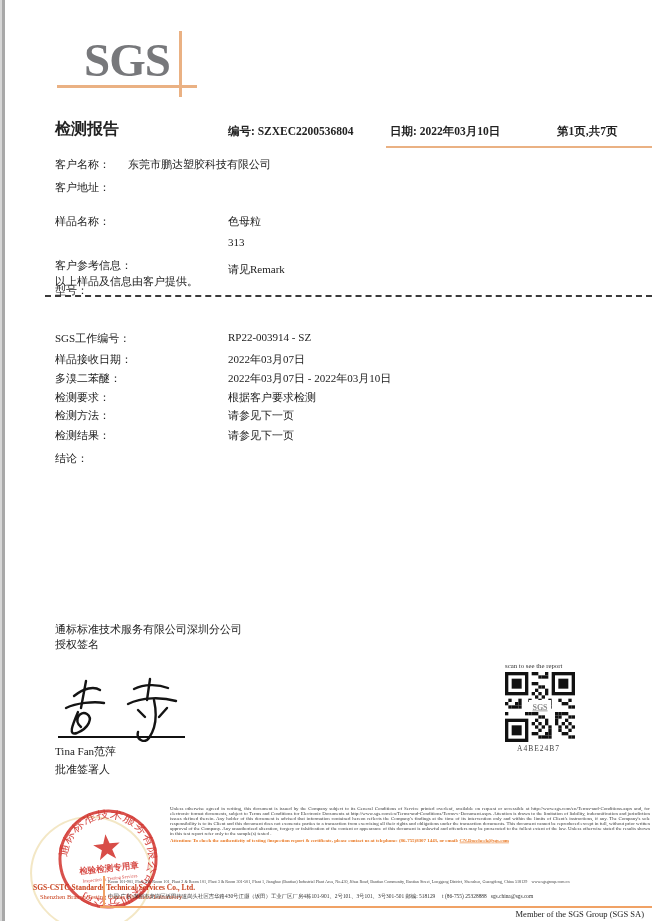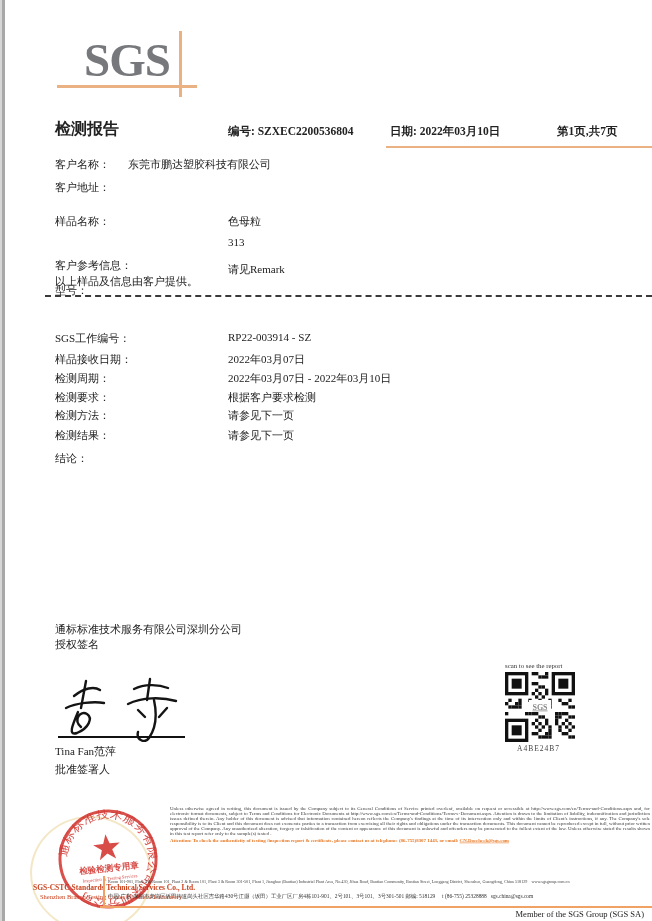--- a/index.html
+++ b/index.html
@@ -73,21 +73,21 @@
   <div class="abs lbl" style="left:55px;top:258px;">客户参考信息：</div>
   <div class="abs val" style="left:228px;top:262px;">请见Remark</div>
   <div class="abs lbl" style="left:55px;top:274px;">以上样品及信息由客户提供。</div>
 
   <div class="dashed" style="left:45px;top:295px;width:607px;"></div>
 
   <div class="abs lbl" style="left:55px;top:331px;">SGS工作编号：</div>
   <div class="abs val" style="left:228px;top:331px;">RP22-003914 - SZ</div>
   <div class="abs lbl" style="left:55px;top:352px;">样品接收日期：</div>
   <div class="abs val" style="left:228px;top:352px;">2022年03月07日</div>
-  <div class="abs lbl" style="left:55px;top:371px;">检测周期：</div>
+  <div class="abs lbl" style="left:55px;top:371px;">多溴二苯醚：</div>
   <div class="abs val" style="left:228px;top:371px;">2022年03月07日 - 2022年03月10日</div>
   <div class="abs lbl" style="left:55px;top:390px;">检测要求：</div>
   <div class="abs val" style="left:228px;top:390px;">根据客户要求检测</div>
   <div class="abs lbl" style="left:55px;top:408px;">检测方法：</div>
   <div class="abs val" style="left:228px;top:408px;">请参见下一页</div>
   <div class="abs lbl" style="left:55px;top:428px;">检测结果：</div>
   <div class="abs val" style="left:228px;top:428px;">请参见下一页</div>
 
   <div class="abs lbl" style="left:55px;top:451px;">结论：</div>
 

